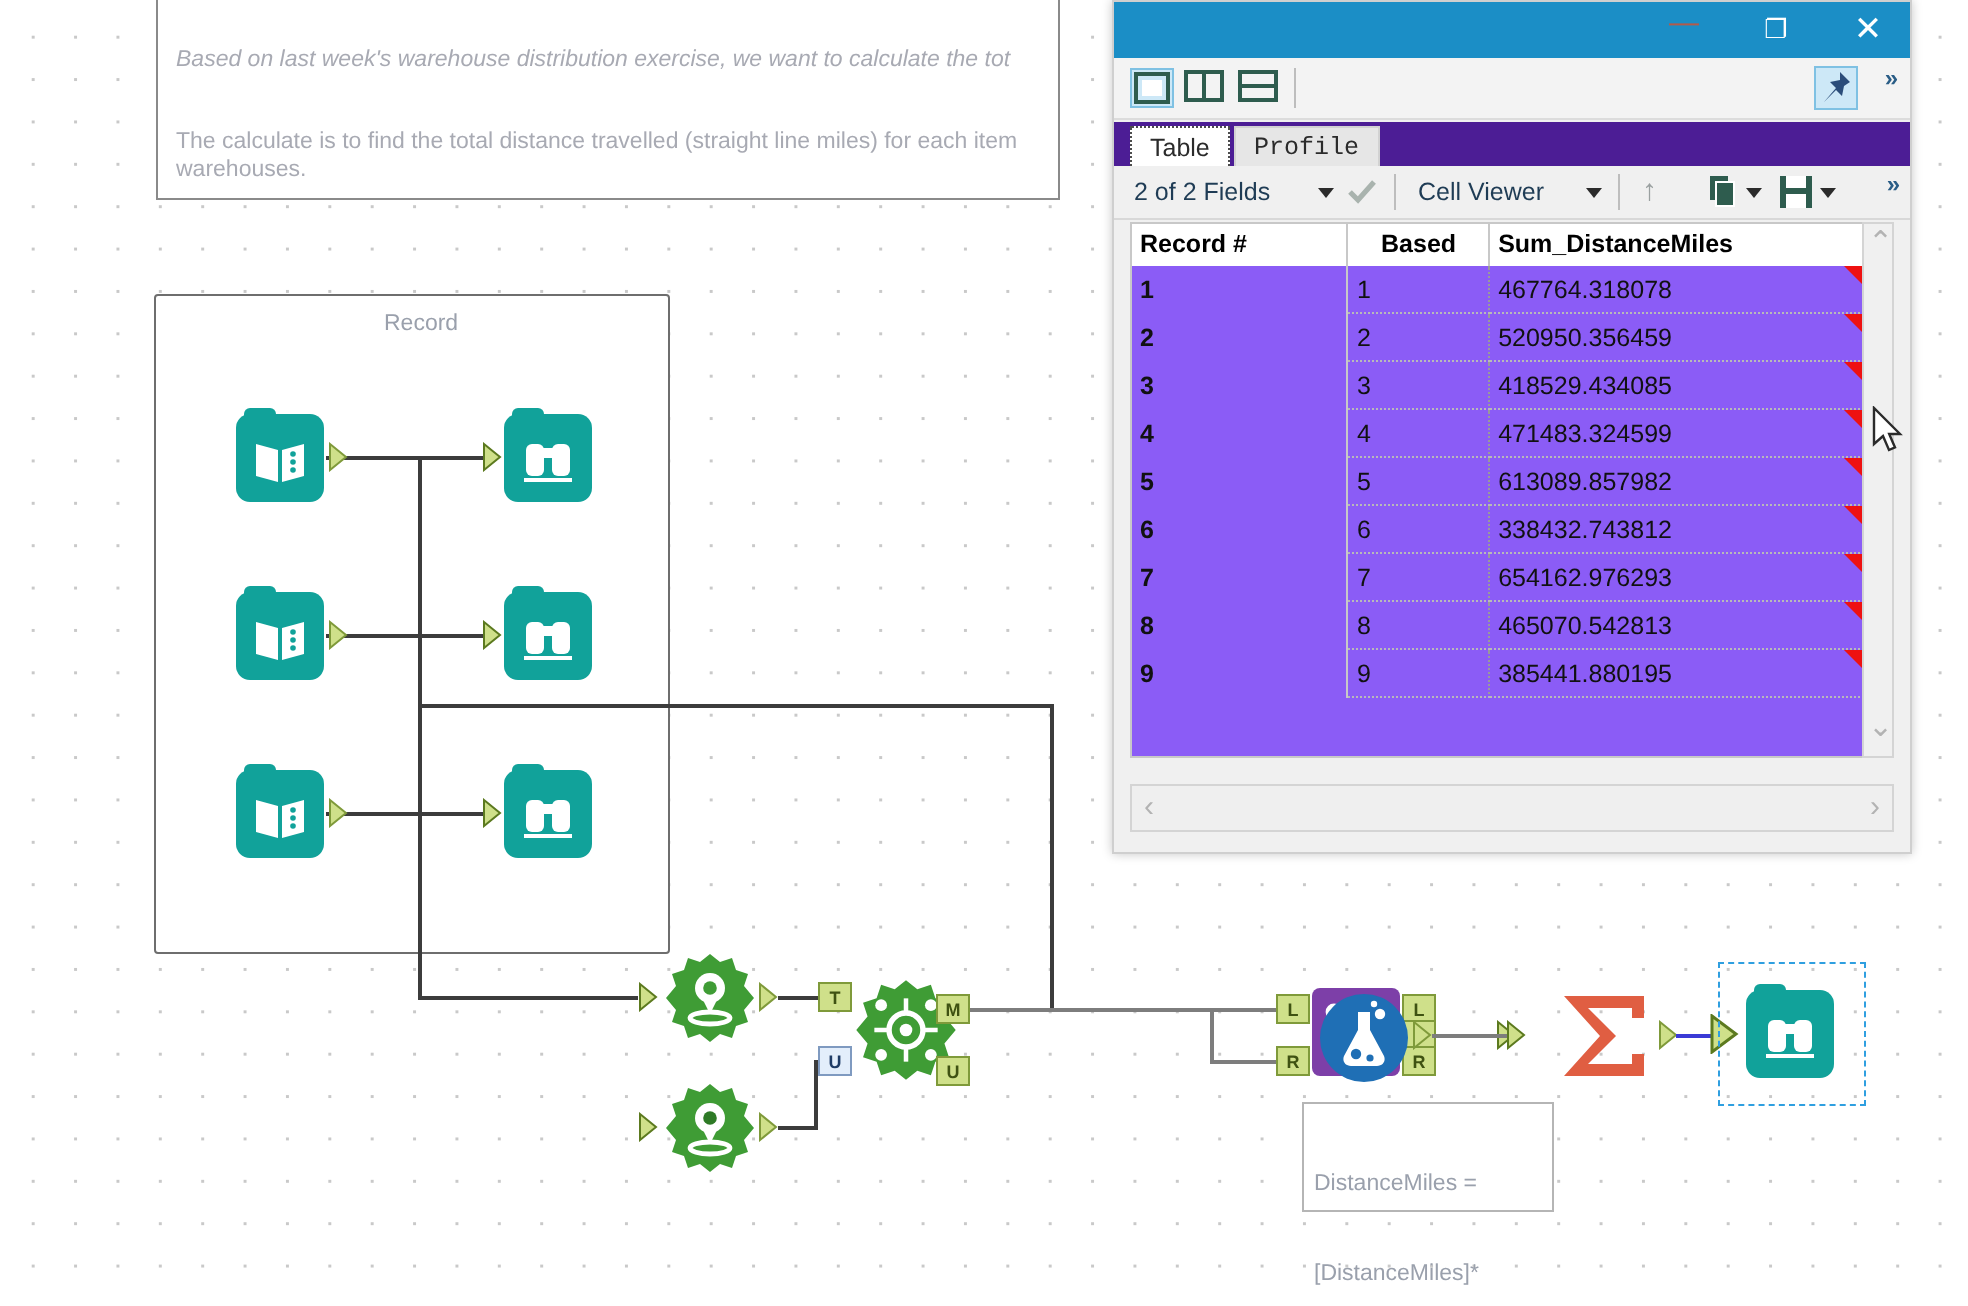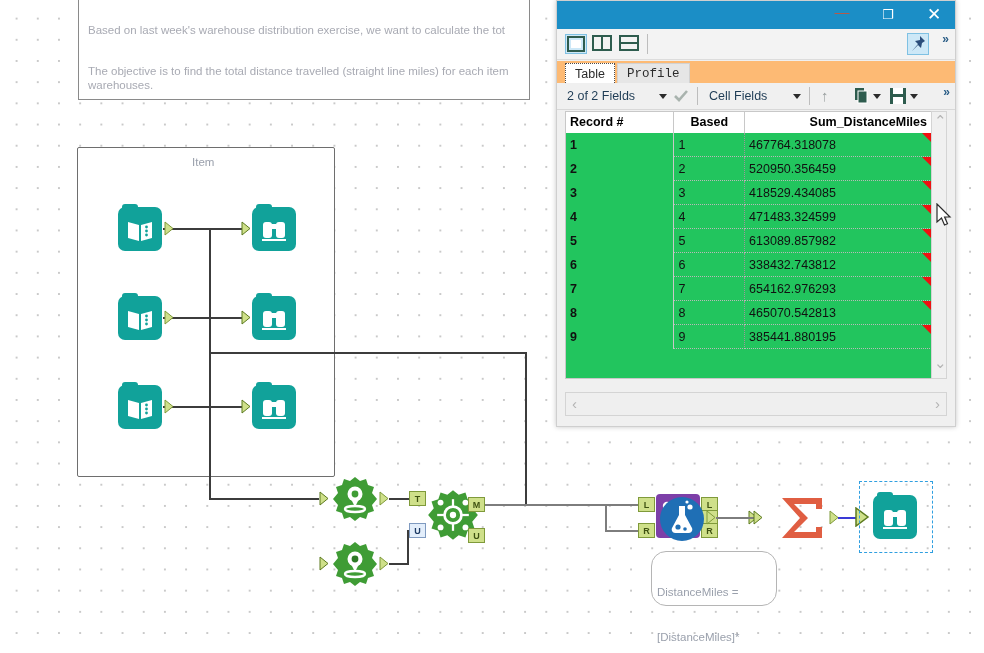--- a/index.html
+++ b/index.html
@@ -98,21 +98,21 @@
   .sep-v{position:absolute;width:1px;background:#bdbdbd;}
   .pin-btn{
     position:absolute;right:26px;top:4px;width:22px;height:22px;
     background:#cde8f7;border:1px solid #7fc1e3;box-sizing:border-box;
   }
   .chev{
     position:absolute;color:#2a5d86;font-size:12px;font-weight:bold;
   }
 
   #tabs{
-    position:absolute;left:0;top:60px;right:0;height:24px;background:#fdba74;
+    position:absolute;left:0;top:60px;right:0;height:24px;background:#4c1d95;
   }
   .tab-item{
     position:absolute;top:2px;height:22px;line-height:21px;padding:0 9px;
     font-size:12.5px;color:#2b2b2b;box-sizing:border-box;
   }
   .tab-item.active{background:#ffffff;border:1px dotted #4d4d4d;}
   .tab-item.inactive{background:#e6e6e6;border:1px solid #d2d2d2;border-bottom:none;}
 
   #toolbar2{
     position:absolute;left:0;top:82px;right:0;height:26px;background:#f0f0f0;
@@ -120,36 +120,36 @@
   }
   .tb-txt{position:absolute;font-size:12.5px;color:#1f3c55;line-height:26px;}
   .caret{
     position:absolute;top:11px;width:0;height:0;border-left:4px solid transparent;
     border-right:4px solid transparent;border-top:5px solid #2b2b2b;
   }
 
   
   #grid-wrap{
     position:absolute;left:8px;top:110px;width:368px;height:268px;
-    background:#22c55e;border:1px solid #c8c8c8;box-sizing:border-box;overflow:hidden;
+    background:#8b5cf6;border:1px solid #c8c8c8;box-sizing:border-box;overflow:hidden;
   }
   table.grid{border-collapse:collapse;width:100%;table-layout:fixed;}
   table.grid th{
     font-size:12.5px;color:#000;font-weight:bold;padding:3px 4px 4px;
     border-right:1px solid #c8c8c8;background:#ffffff;white-space:nowrap;
   }
   table.grid td{
     font-size:12.5px;color:#111;padding:2px 4px;
     border-right:1px dotted #9a9a9a;border-bottom:1px dotted #b9b9b9;
     white-space:nowrap;position:relative;height:19px;
   }
   td.c-rec{font-weight:bold;border-right:1px solid #c8c8c8 !important;border-bottom:none !important;}
   th.h-rec{text-align:left;}
   th.h-item{text-align:center;}
-  th.h-sum{text-align:right;}
+  th.h-sum{text-align:left;}
   td.c-item{text-align:left;}
   td.c-sum{text-align:left;}
   .redtri{
     position:absolute;right:0;top:0;width:0;height:0;
     border-top:9px solid #ee1111;border-left:9px solid transparent;
   }
   .vscroll{
     position:absolute;right:8px;top:110px;width:16px;height:268px;
     background:#f0f0f0;border:1px solid #d4d4d4;box-sizing:border-box;
   }
@@ -160,26 +160,26 @@
   .sc-arrow{position:absolute;color:#b3b3b3;font-size:15px;}
 
   #cursor{position:absolute;left:936px;top:203px;}
 </style>
 </head>
 <body>
 
 <div id="canvas">
 
   <div class="comment-box" style="left:78px;top:-18px;width:452px;height:118px;"></div>
-  <div class="comment-text" style="left:88px;top:24px;">Based on last week's warehouse distribution exercise, we want to calculate the tot</div>
-  <div class="comment-text" style="left:88px;top:65px;">The objective is to find the total distance travelled (straight line miles) for each item</div>
+  <div class="comment-text" style="left:88px;top:24px;font-style:italic;">Based on last week's warehouse distribution exercise, we want to calculate the tot</div>
+  <div class="comment-text" style="left:88px;top:65px;">The calculate is to find the total distance travelled (straight line miles) for each item</div>
   <div class="comment-text" style="left:88px;top:79px;">warehouses.</div>
 
   <div class="container-box" style="left:77px;top:147px;width:258px;height:330px;"></div>
-  <div class="container-title" style="left:192px;top:156px;">Item</div>
+  <div class="container-title" style="left:192px;top:156px;">Record</div>
 
   <div class="wire dark" style="left:163px;top:228px;width:84px;height:2px;"></div>
   <div class="wire dark" style="left:163px;top:317px;width:84px;height:2px;"></div>
   <div class="wire dark" style="left:163px;top:406px;width:84px;height:2px;"></div>
 
   <div class="wire dark" style="left:209px;top:228px;width:2px;height:272px;"></div>
 
   <div class="wire dark" style="left:209px;top:498px;width:110px;height:2px;"></div>
 
   <div class="wire dark" style="left:209px;top:352px;width:317px;height:2px;"></div>
@@ -392,21 +392,21 @@
       <circle cx="31" cy="11" r="2.6" fill="#ffffff"></circle>
       <circle cx="28" cy="6" r="1.6" fill="#ffffff"></circle>
     </svg>
   </div>
   <div class="anchor" style="left:706px;top:510px;">
     <svg width="11" height="15">
         <path d="M1 1 L9 7.5 L1 14 Z" fill="#cfe08a" stroke="#7f9a3a"></path>
       </svg>
   </div>
 
-  <div class="annot" style="left:651px;top:551px;width:126px;height:55px;border-radius:15px;">
+  <div class="annot" style="left:651px;top:551px;width:126px;height:55px;">
     <div>DistanceMiles =</div>
     <div>[DistanceMiles]*</div>
     
   </div>
 
   <div class="wire" style="left:716px;top:517px;width:40px;height:2px;"></div>
   <div class="anchor" style="left:753px;top:510px;">
     <svg width="11" height="15">
         <path d="M1 1 L9 7.5 L1 14 Z" fill="#cfe08a" stroke="#5c7a1f"></path>
       </svg>
@@ -482,21 +482,21 @@
     <div class="tab-item inactive" style="left:60px;font-family:Liberation Mono, monospace;">Profile</div>
   </div>
 
   <div id="toolbar2">
     <div class="tb-txt" style="left:10px;">2 of 2 Fields</div>
     <div class="caret" style="left:102px;"></div>
     <svg width="16" height="14" viewBox="0 0 16 14" style="position:absolute;left:116px;top:6px;">
       <path d="M2 7 L6 11 L14 2" fill="none" stroke="#a9b3ae" stroke-width="2.6"></path>
     </svg>
     <div class="sep-v" style="left:140px;top:4px;height:18px;"></div>
-    <div class="tb-txt" style="left:152px;">Cell Fields</div>
+    <div class="tb-txt" style="left:152px;">Cell Viewer</div>
     <div class="caret" style="left:236px;"></div>
     <div class="sep-v" style="left:252px;top:4px;height:18px;"></div>
     <div class="tb-txt" style="left:264px;color:#9aa0a0;font-size:15px;">↑</div>
     <svg width="18" height="18" viewBox="0 0 18 18" style="position:absolute;left:296px;top:4px;">
       <rect x="2" y="1" width="9" height="12" fill="#2e5c4e"></rect>
       <rect x="5" y="4" width="9" height="12" fill="#2e5c4e" stroke="#ffffff"></rect>
     </svg>
     <div class="caret" style="left:316px;"></div>
     <svg width="18" height="18" viewBox="0 0 18 18" style="position:absolute;left:332px;top:4px;">
       <rect x="1" y="1" width="16" height="16" fill="#2e5c4e"></rect>

